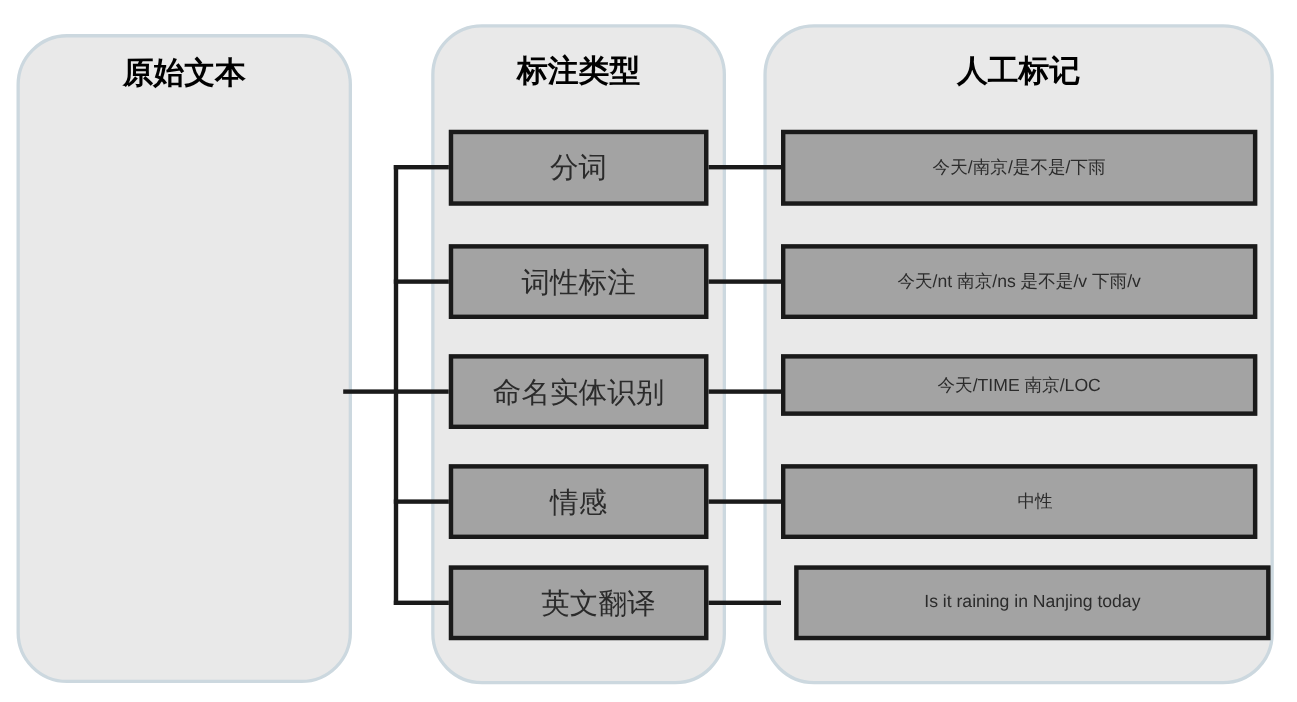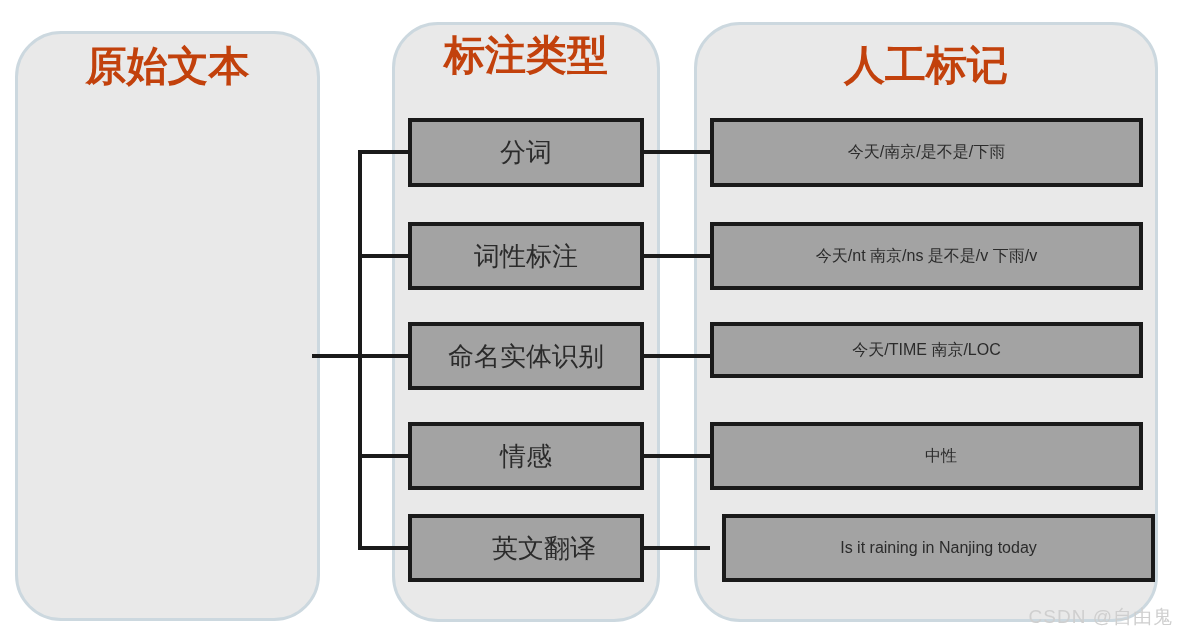--- a/index.html
+++ b/index.html
@@ -12,24 +12,24 @@
   }
   .panel{
     position:absolute;
     background:#e9e9e9;
     border:3px solid #ccd8df;
     border-radius:46px;
     box-sizing:border-box;
   }
   .panel-title{
     font-weight:bold;
-    font-size:41px;
+    font-size:28px;
     line-height:36px;
     text-align:center;
-    color:#c2410c;
+    color:#000000;
     white-space:nowrap;
   }
   .nbox{
     position:absolute;
     background:#a3a3a3;
     border:4px solid #1a1a1a;
     box-sizing:border-box;
     display:flex;
     align-items:center;
     justify-content:center;
@@ -58,21 +58,21 @@
 </head>
 <body>
 
 <div id="stage">
 
   <div class="panel" style="left:15px;top:31px;width:305px;height:590px;">
     <div class="panel-title" style="margin-top:14px;">原始文本</div>
   </div>
 
   <div class="panel" style="left:392px;top:22px;width:268px;height:600px;">
-    <div class="panel-title" style="margin-top:12px;">标注类型</div>
+    <div class="panel-title" style="margin-top:22px;">标注类型</div>
   </div>
 
   <div class="panel" style="left:694px;top:22px;width:464px;height:600px;">
     <div class="panel-title" style="margin-top:22px;">人工标记</div>
   </div>
 
   <div class="hline" style="left:312px;top:354px;width:96px;height:4px;"></div>
   <div class="vline" style="left:358px;top:150px;width:4px;height:400px;"></div>
 
   <div class="hline" style="left:358px;top:150px;width:54px;height:4px;"></div>
@@ -92,15 +92,14 @@
   <div class="nbox" style="left:408px;top:322px;width:236px;height:68px;">命名实体识别</div>
   <div class="nbox" style="left:408px;top:422px;width:236px;height:68px;">情感</div>
   <div class="nbox" style="left:408px;top:514px;width:236px;height:68px;padding-left:36px;">英文翻译</div>
 
   <div class="nbox result" style="left:710px;top:118px;width:433px;height:69px;">今天/南京/是不是/下雨</div>
   <div class="nbox result" style="left:710px;top:222px;width:433px;height:68px;">今天/nt 南京/ns 是不是/v 下雨/v</div>
   <div class="nbox result" style="left:710px;top:322px;width:433px;height:56px;">今天/TIME 南京/LOC</div>
   <div class="nbox result" style="left:710px;top:422px;width:433px;height:68px;padding-left:29px;">中性</div>
   <div class="nbox result" style="left:710px;top:514px;width:433px;height:68px;margin-left:12px;">Is it raining in Nanjing today</div>
 
-  <div class="watermark">CSDN @自由鬼</div>
 
 </div>
 
 </body></html>

